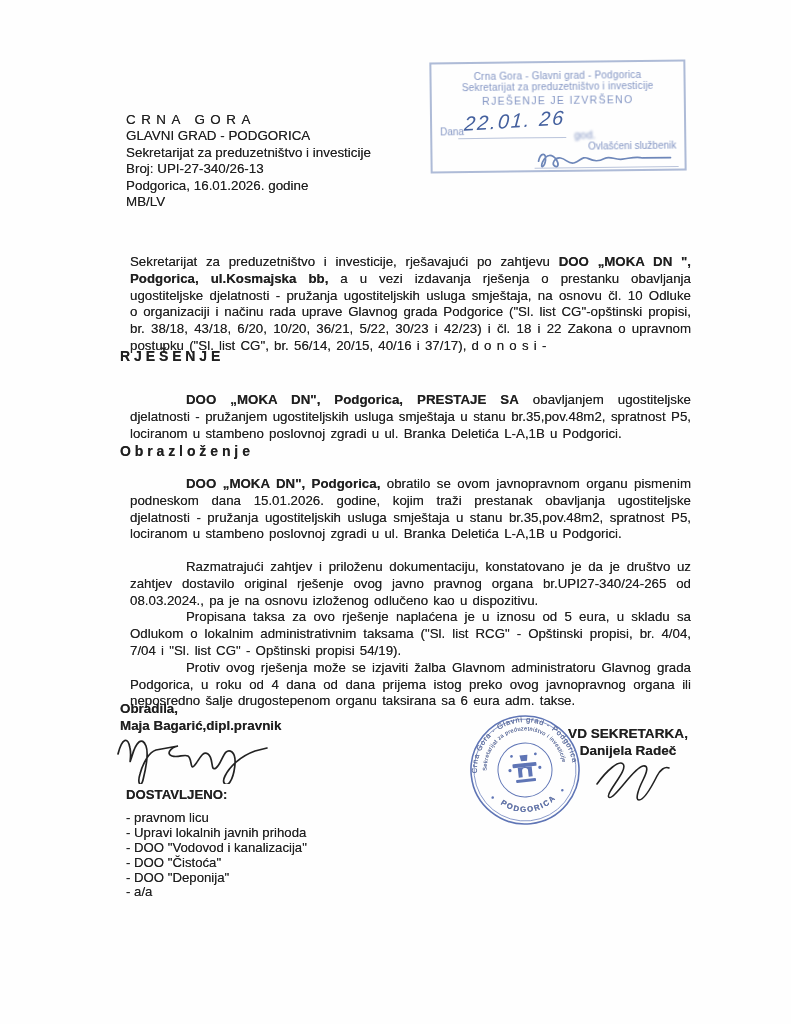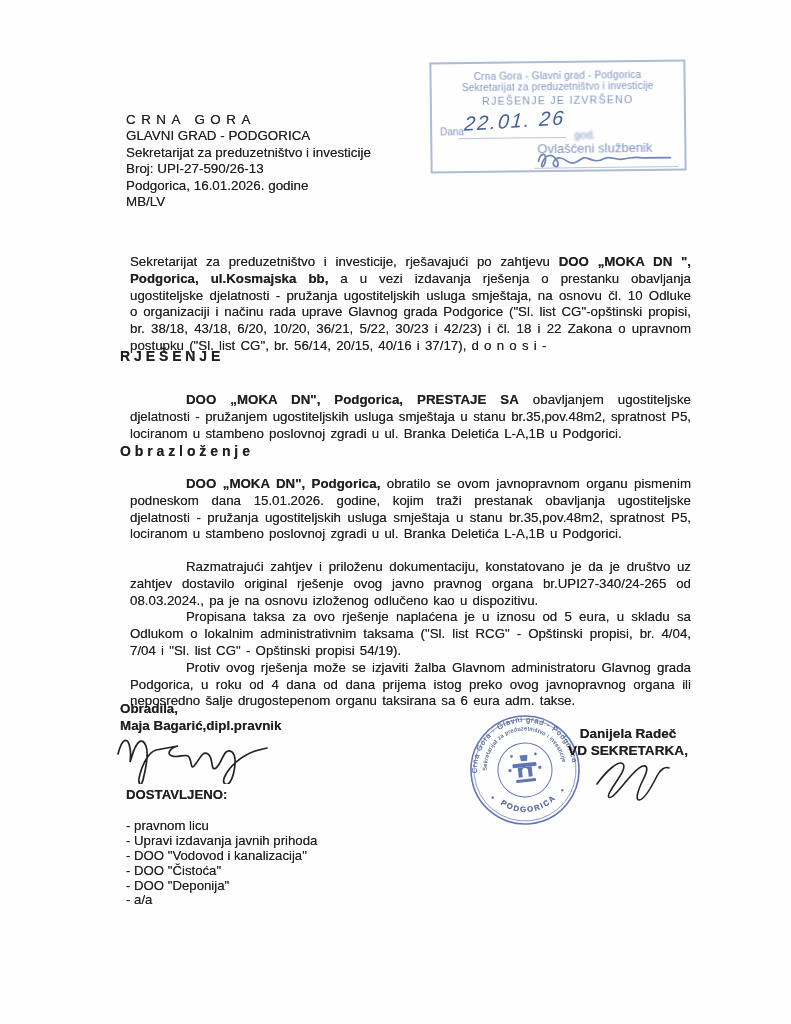--- a/index.html
+++ b/index.html
@@ -23,43 +23,43 @@
     color:#8496c4;text-align:center;text-shadow:none;}
   .exec-stamp .blurry{filter:blur(0.45px);}
   .es-l1{font-size:10px;margin-top:7px;letter-spacing:0.2px;}
   .es-l2{font-size:10px;letter-spacing:0.2px;}
   .es-l3{font-size:10.5px;letter-spacing:1.3px;margin-top:2px;}
   .es-date-label{position:absolute;left:8px;top:62px;font-size:10px;filter:blur(0.7px);}
   .es-date-line{position:absolute;left:26px;top:74px;width:108px;border-bottom:1px solid rgba(120,140,185,0.5);}
   .es-hand-date{position:absolute;left:32px;top:46px;font-size:20px;font-style:italic;
     color:#44609e;letter-spacing:2px;transform:rotate(-3deg) skewX(-8deg);white-space:nowrap;}
   .es-year{position:absolute;left:142px;top:66px;font-size:11px;filter:blur(0.8px);}
-  .es-officer{position:absolute;right:32px;top:78px;font-size:13px;filter:blur(0.7px);}
+  .es-officer{position:absolute;right:8px;top:78px;font-size:10px;filter:blur(0.7px);}
   .es-sig{position:absolute;right:4px;top:84px;}
   
   .prepared{position:absolute;left:120px;top:701px;font-size:13.4px;line-height:16.6px;font-weight:bold;}
   .sig-maja{position:absolute;left:110px;top:726px;}
   .distribution{position:absolute;left:126px;top:788px;font-size:13.2px;line-height:14.9px;}
-  .distribution .title{font-weight:bold;margin-bottom:16px;}
+  .distribution .title{font-weight:bold;margin-bottom:8px;}
   
   .signer{position:absolute;left:528px;top:725px;width:200px;text-align:center;
           font-weight:bold;font-size:13.6px;line-height:17px;}
   .sig-danijela{position:absolute;left:583px;top:746px;}
   .round-stamp{position:absolute;left:466px;top:711px;transform:rotate(-6deg);opacity:0.88;}
 </style>
 </head>
 <body>
 
 <div class="page">
 
   <div class="hdr">
     <div class="country">CRNA GORA</div>
     <div>GLAVNI GRAD - PODGORICA</div>
     <div>Sekretarijat za preduzetništvo i investicije</div>
-    <div>Broj: UPI-27-590/26-13</div>
+    <div>Broj: UPI-27-340/26-13</div>
     <div>Podgorica, 16.01.2026. godine</div>
     <div>MB/LV</div>
   </div>
 
   <div class="exec-stamp">
     <div class="es-l1 blurry">Crna Gora - Glavni grad - Podgorica</div>
     <div class="es-l2 blurry">Sekretarijat za preduzetništvo i investicije</div>
     <div class="es-l3 blurry">RJEŠENJE JE IZVRŠENO</div>
     <div class="es-date-label">Dana</div>
     <div class="es-date-line"></div>
@@ -127,30 +127,30 @@
         <path d="M55,44 h8 l-1,6 h-6 z"></path>
         <circle cx="44" cy="58" r="1.6"></circle>
           <circle cx="74" cy="58" r="1.6"></circle>
         <circle cx="47" cy="44" r="1.4"></circle>
           <circle cx="71" cy="44" r="1.4"></circle>
       </g>
     </g>
   </svg>
 
   <div class="signer">
+    <div>VD SEKRETARKA,</div>
     <div>Danijela Radeč</div>
-    <div>VD SEKRETARKA,</div>
   </div>
   <svg class="sig-danijela" width="110" height="60" viewBox="0 0 110 60">
     <path d="M14,38 c10,-14 22,-24 26,-20 c4,4 -6,16 -12,26 c-5,8 -2,10 4,4 c10,-10 20,-26 28,-28 c6,-1 4,6 0,14 c-5,10 -8,20 -4,20 c5,0 12,-12 18,-24 c3,-6 8,-10 12,-8" fill="none" stroke="#222" stroke-width="1.6" stroke-linecap="round"></path>
   </svg>
 
   <div class="distribution">
     <div class="title">DOSTAVLJENO:</div>
     <div>- pravnom licu</div>
-    <div>- Upravi izdavanja javnih prihoda</div>
+    <div>- Upravi lokalnih javnih prihoda</div>
     <div>- DOO "Vodovod i kanalizacija"</div>
     <div>- DOO "Čistoća"</div>
     <div>- DOO "Deponija"</div>
     <div>- a/a</div>
   </div>
 
 </div>
 
 </body></html>

